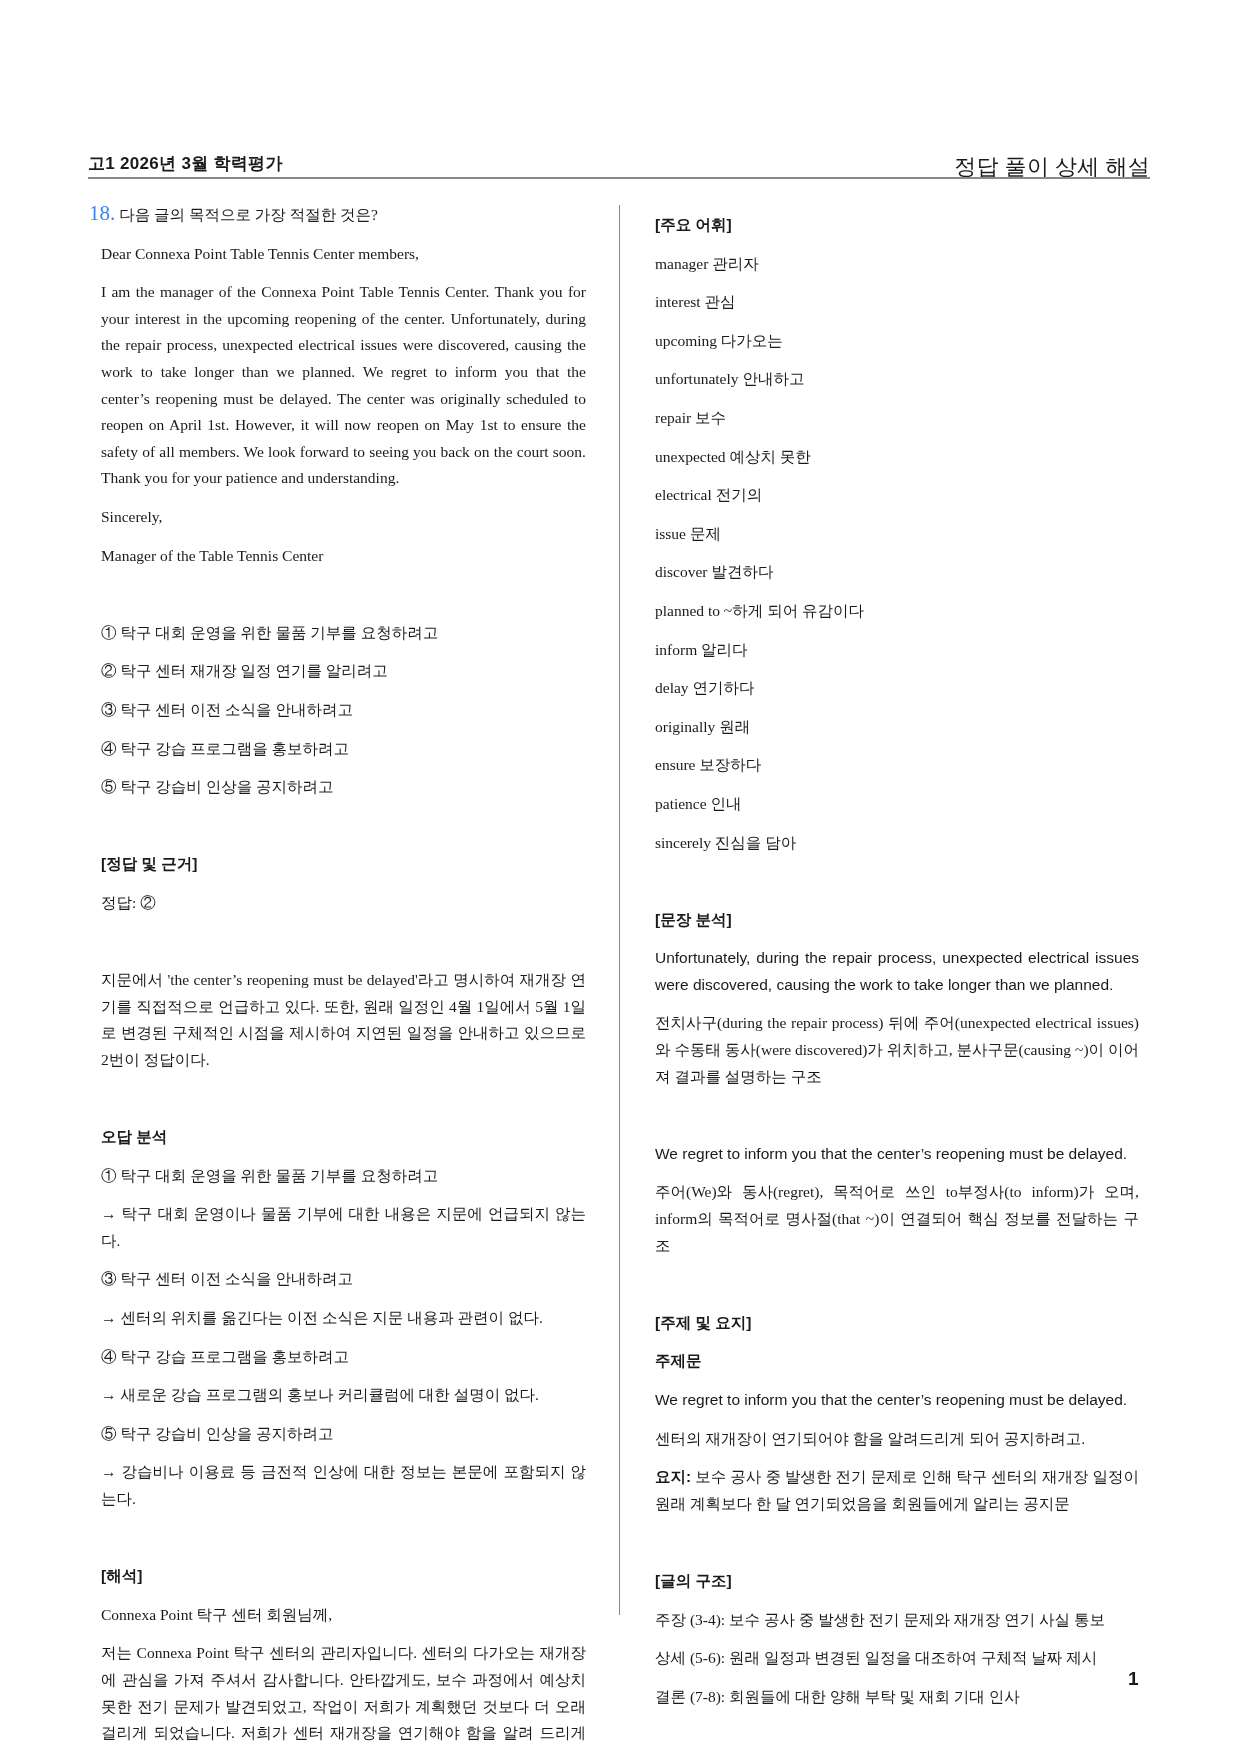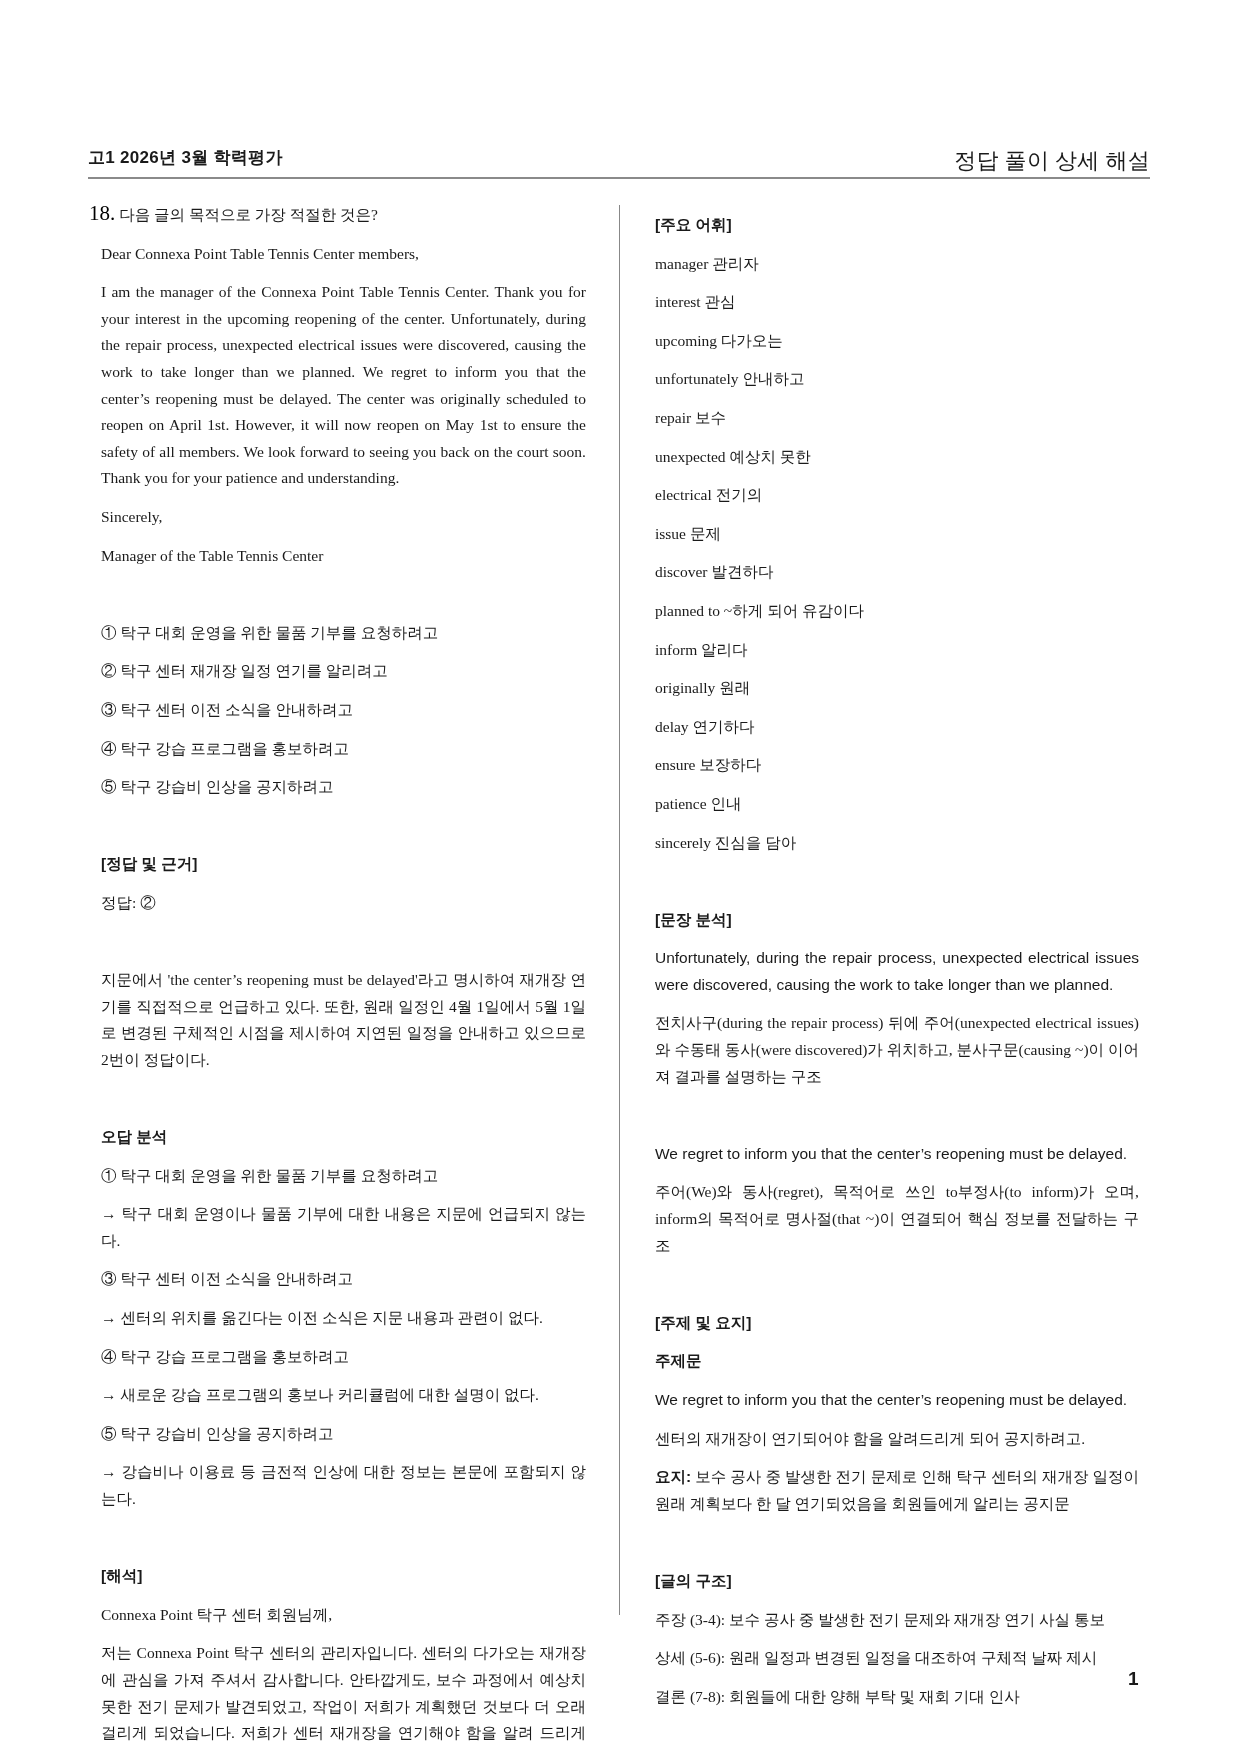--- a/index.html
+++ b/index.html
@@ -1,28 +1,28 @@
 <!DOCTYPE html>
 <html><head>
 <meta charset="utf-8">
 <style>
   html, body { margin: 0; padding: 0; background: #ffffff; }
   body { width: 1240px; height: 1753px; position: relative; overflow: hidden; color: #1a1a1a; }
-  .page-header { position: absolute; left: 88px; top: 146px; width: 1062px; height: 30px; }
+  .page-header { position: absolute; left: 88px; top: 152px; width: 1062px; height: 30px; }
   .header-left { position: absolute; left: 0; top: 0; font-family: "Liberation Sans", sans-serif; font-weight: bold; font-size: 17px; letter-spacing: 0.3px; }
   .header-right { position: absolute; right: 0; top: 0; font-family: Liberation Serif, serif; font-size: 22px; letter-spacing: 0.3px; }
   .header-rule { position: absolute; left: 88px; top: 177px; width: 1062px; height: 2px; background: #8a8a8a; }
 
   .col { position: absolute; top: 200px; font-size: 15.5px; line-height: 26.6px; }
   .col-left { left: 89px; width: 509px; font-family: "Liberation Serif", serif; }
   .col-right { left: 643px; width: 508px; font-family: "Liberation Serif", serif; }
   .divider { position: absolute; left: 619px; top: 205px; width: 1px; height: 1410px; background: #888; }
 
   .q-line { font-size: 15.5px; }
-  .q-num { color: #000000; font-size: 21px; font-family: "Liberation Serif", serif; }
+  .q-num { color: #3b82f6; font-size: 21px; font-family: "Liberation Serif", serif; }
   .justify { text-align: justify; text-align-last: left; }
   .p { margin: 12px; }
   .gap { height: 26.6px; }
   .heading { font-family: "Liberation Sans", sans-serif; font-weight: bold; font-size: 15.5px; }
   .sans { font-family: "Liberation Sans", sans-serif; }
   .bold { font-weight: bold; }
   .page-number { position: absolute; left: 1128px; top: 1668px; font-family: "Liberation Sans", sans-serif; font-weight: bold; font-size: 19px; }
 </style>
 </head>
 <body>
@@ -92,22 +92,22 @@
     <p class="p">interest 관심</p>
     <p class="p">upcoming 다가오는</p>
     <p class="p">unfortunately 안내하고</p>
     <p class="p">repair 보수</p>
     <p class="p">unexpected 예상치 못한</p>
     <p class="p">electrical 전기의</p>
     <p class="p">issue 문제</p>
     <p class="p">discover 발견하다</p>
     <p class="p">planned to ~하게 되어 유감이다</p>
     <p class="p">inform 알리다</p>
+    <p class="p">delay 연기하다</p>
     <p class="p">originally 원래</p>
-    <p class="p">delay 연기하다</p>
     <p class="p">ensure 보장하다</p>
     <p class="p">patience 인내</p>
     <p class="p">sincerely 진심을 담아</p>
   </div>
   <div class="gap"></div>
 
   <div>
     <p class="p heading">[문장 분석]</p>
     <p class="p sans justify">Unfortunately, during the repair process, unexpected electrical issues were discovered, causing the work to take longer than we planned.</p>
     <p class="p justify">전치사구(during the repair process) 뒤에 주어(unexpected electrical issues)와 수동태 동사(were discovered)가 위치하고, 분사구문(causing ~)이 이어져 결과를 설명하는 구조</p>

